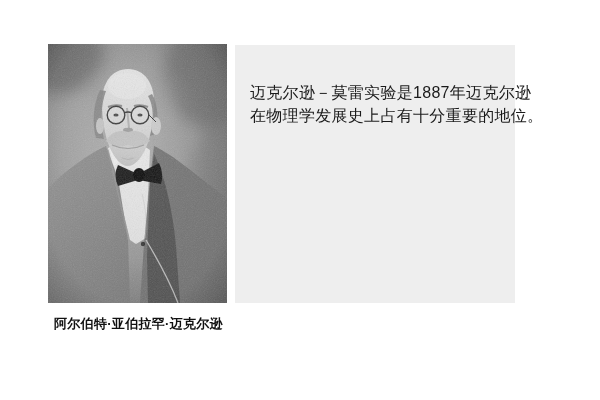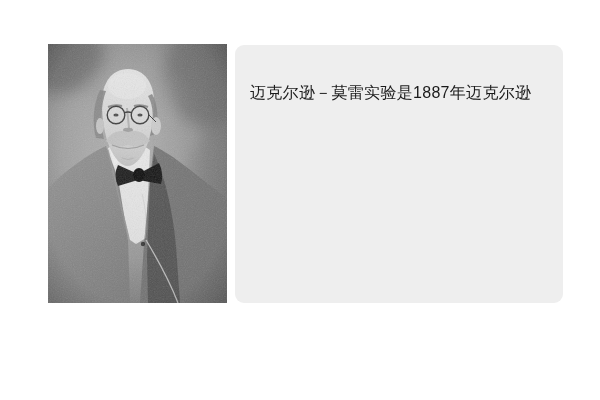--- a/index.html
+++ b/index.html
@@ -10,23 +10,23 @@
   .photo{
     position:absolute;left:48px;top:44px;width:179px;height:259px;
   }
   .photo svg{display:block;}
   .caption{
     position:absolute;left:54px;top:315px;width:200px;
     font-size:13px;font-weight:700;color:#111111;
     letter-spacing:.3px;white-space:nowrap;
   }
   .infobox{
-    position:absolute;left:235px;top:45px;width:328px;height:258px;
+    position:absolute;left:235px;top:45px;width:280px;height:258px;
     background:#eeeeee;box-sizing:border-box;
-    padding:36px 6px 0 15px;color:#1a1a1a;border-radius:9px;
+    padding:36px 6px 0 15px;color:#1a1a1a;
   }
   .infobox .line{
     font-size:16px;line-height:23.4px;letter-spacing:.3px;
     white-space:nowrap;overflow:visible;
   }
 </style>
 </head>
 <body>
 
 <div class="page">
@@ -119,18 +119,20 @@
           <path d="M64,101 Q80,108 96,101" stroke="#8b8b8b" stroke-width="1.2" fill="none" opacity=".7"></path>
           <path d="M74,114 Q80,117 86,114" stroke="#b0b0b0" stroke-width="1" fill="none" opacity=".8"></path>
         </g>
       </g>
 
       <rect width="179" height="259" fill="url(#vig)"></rect>
       <rect width="179" height="259" filter="url(#grain)" opacity="0.2"></rect>
     </svg>
   </figure>
 
+  <div class="caption">阿尔伯特·亚伯拉罕·迈克尔逊</div>
 
   <div class="infobox">
     <div class="line">迈克尔逊－莫雷实验是1887年迈克尔逊</div>
+    <div class="line">在物理学发展史上占有十分重要的地位。</div>
   </div>
 
 </div>
 
 </body></html>

